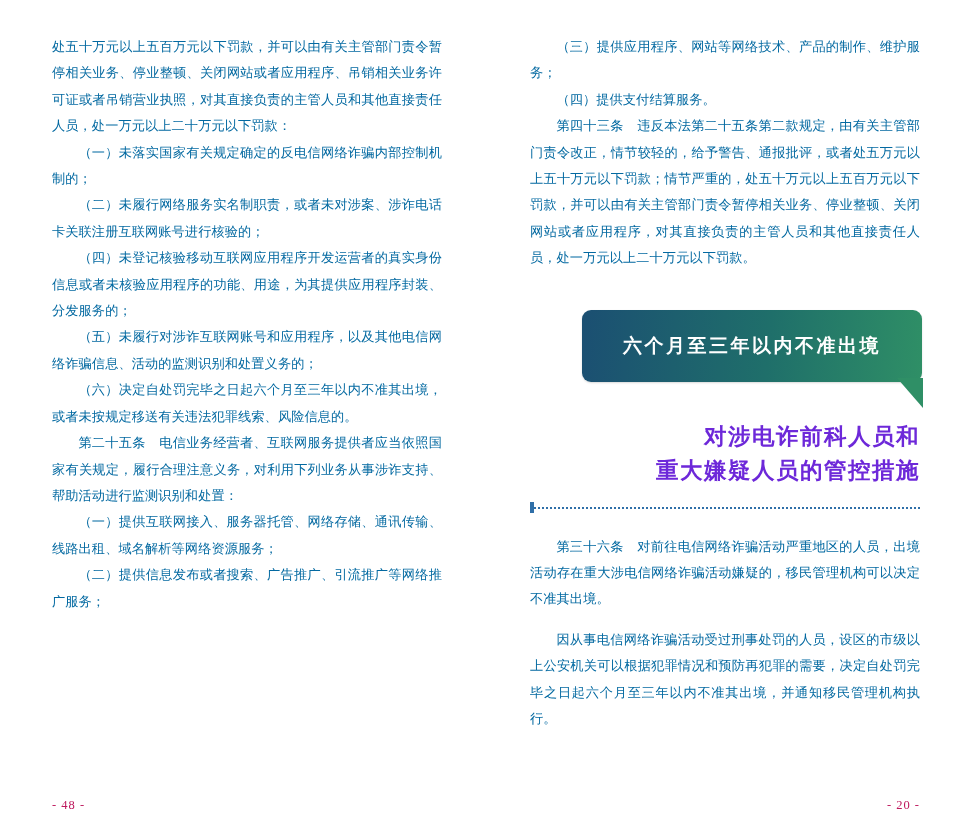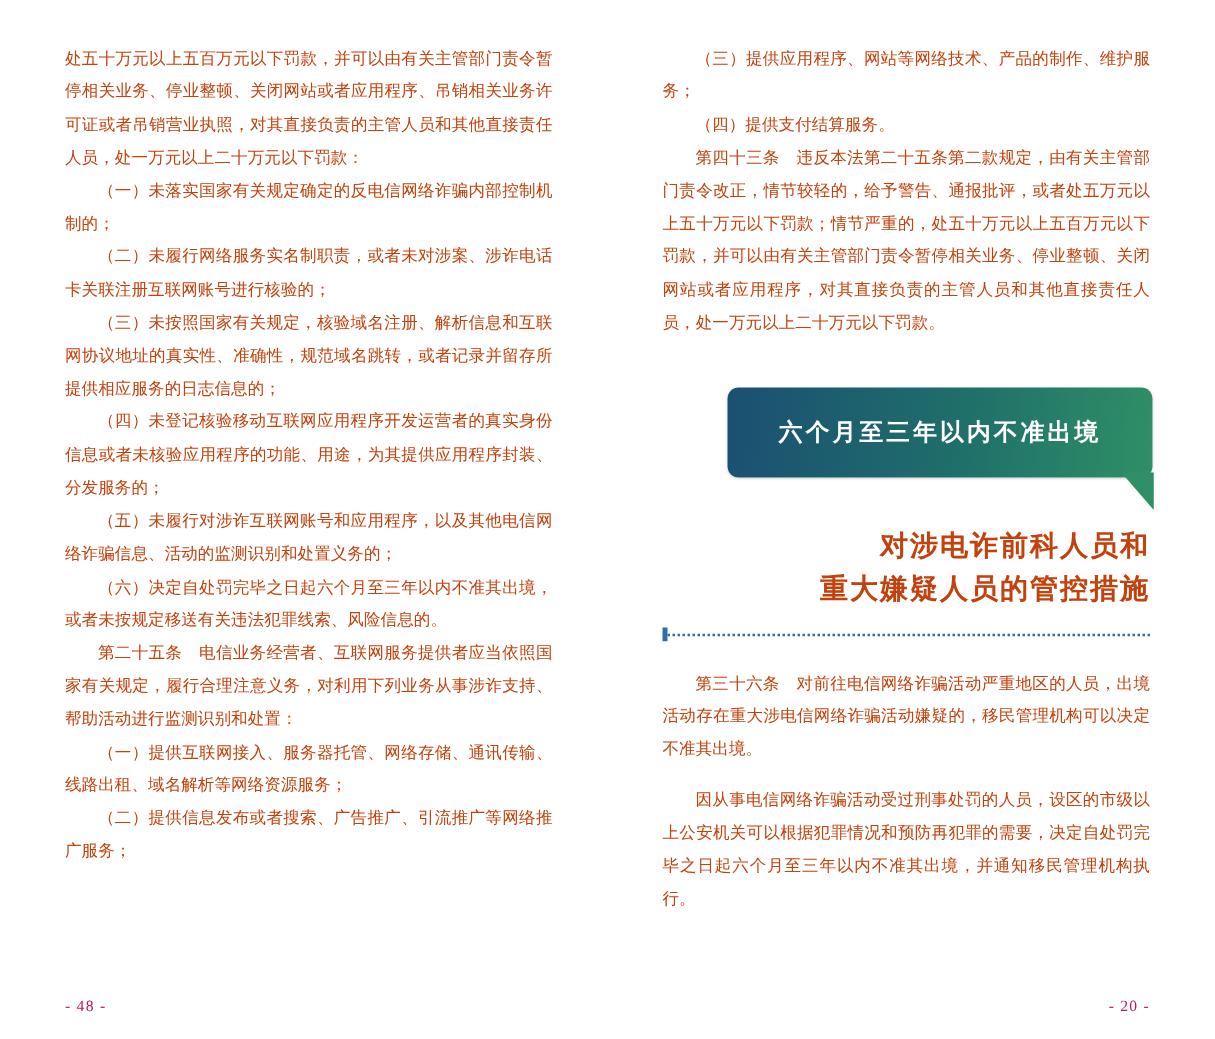--- a/index.html
+++ b/index.html
@@ -32,21 +32,21 @@
   .col.right {
     padding: 34px 52px 0 44px;
   }
   p {
     margin: 0 0 0 0;
     font-size: 13.2px;
     line-height: 26.4px;
     text-align: justify;
     text-justify: inter-ideograph;
     letter-spacing: 0.1px;
-    color: #c2410c;
+    color: #0369a1;
   }
   p.indent {
     text-indent: 2em;
   }
   p.hang {
     text-indent: 0;
   }
   
   .folio {
     position: absolute;
@@ -94,21 +94,21 @@
   }
 
   
   .heading-block {
     margin: 38px 0 0 0;
     text-align: right;
     padding-right: 0px;
   }
   .heading-line {
     display: block;
-    color: #c2410c;
+    color: #6d28d9;
     font-size: 22.5px;
     font-weight: bold;
     letter-spacing: 1.5px;
     line-height: 34px;
   }
   .rule-wrap {
     position: relative;
     height: 4px;
     margin: 18px 0 16px 0;
   }
@@ -132,21 +132,20 @@
 </style>
 </head>
 <body>
 
 <div class="page">
 
   <div class="col left">
     <p class="hang">处五十万元以上五百万元以下罚款，并可以由有关主管部门责令暂停相关业务、停业整顿、关闭网站或者应用程序、吊销相关业务许可证或者吊销营业执照，对其直接负责的主管人员和其他直接责任人员，处一万元以上二十万元以下罚款：</p>
     <p class="indent">（一）未落实国家有关规定确定的反电信网络诈骗内部控制机制的；</p>
     <p class="indent">（二）未履行网络服务实名制职责，或者未对涉案、涉诈电话卡关联注册互联网账号进行核验的；</p>
-    <p class="indent">（三）未按照国家有关规定，核验域名注册、解析信息和互联网协议地址的真实性、准确性，规范域名跳转，或者记录并留存所提供相应服务的日志信息的；</p>
     <p class="indent">（四）未登记核验移动互联网应用程序开发运营者的真实身份信息或者未核验应用程序的功能、用途，为其提供应用程序封装、分发服务的；</p>
     <p class="indent">（五）未履行对涉诈互联网账号和应用程序，以及其他电信网络诈骗信息、活动的监测识别和处置义务的；</p>
     <p class="indent">（六）决定自处罚完毕之日起六个月至三年以内不准其出境，或者未按规定移送有关违法犯罪线索、风险信息的。</p>
     <p class="indent">第二十五条　电信业务经营者、互联网服务提供者应当依照国家有关规定，履行合理注意义务，对利用下列业务从事涉诈支持、帮助活动进行监测识别和处置：</p>
     <p class="indent">（一）提供互联网接入、服务器托管、网络存储、通讯传输、线路出租、域名解析等网络资源服务；</p>
     <p class="indent">（二）提供信息发布或者搜索、广告推广、引流推广等网络推广服务；</p>
 
     <div class="folio left">- 48 -</div>
   </div>
 

